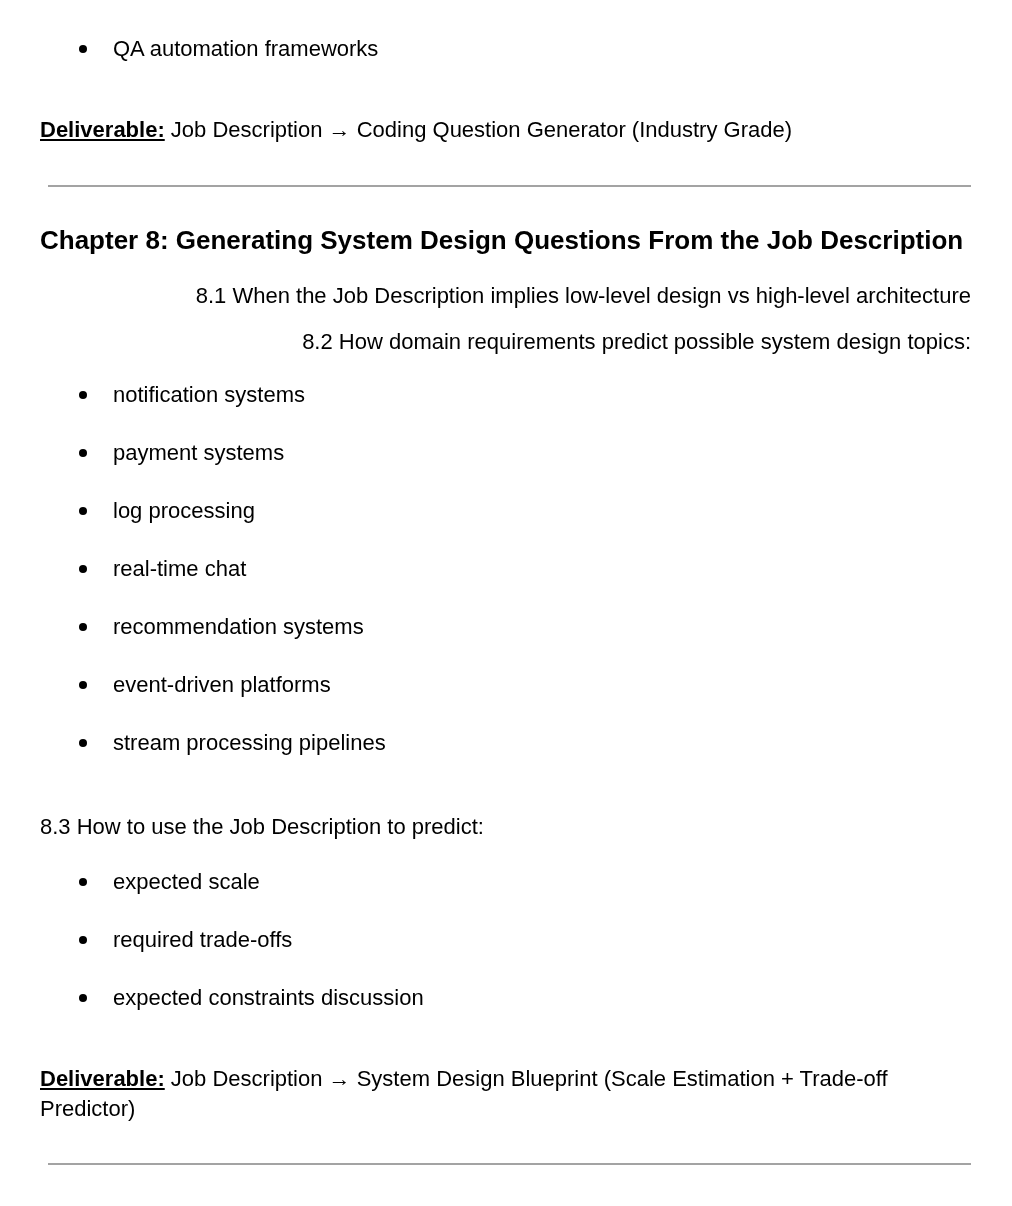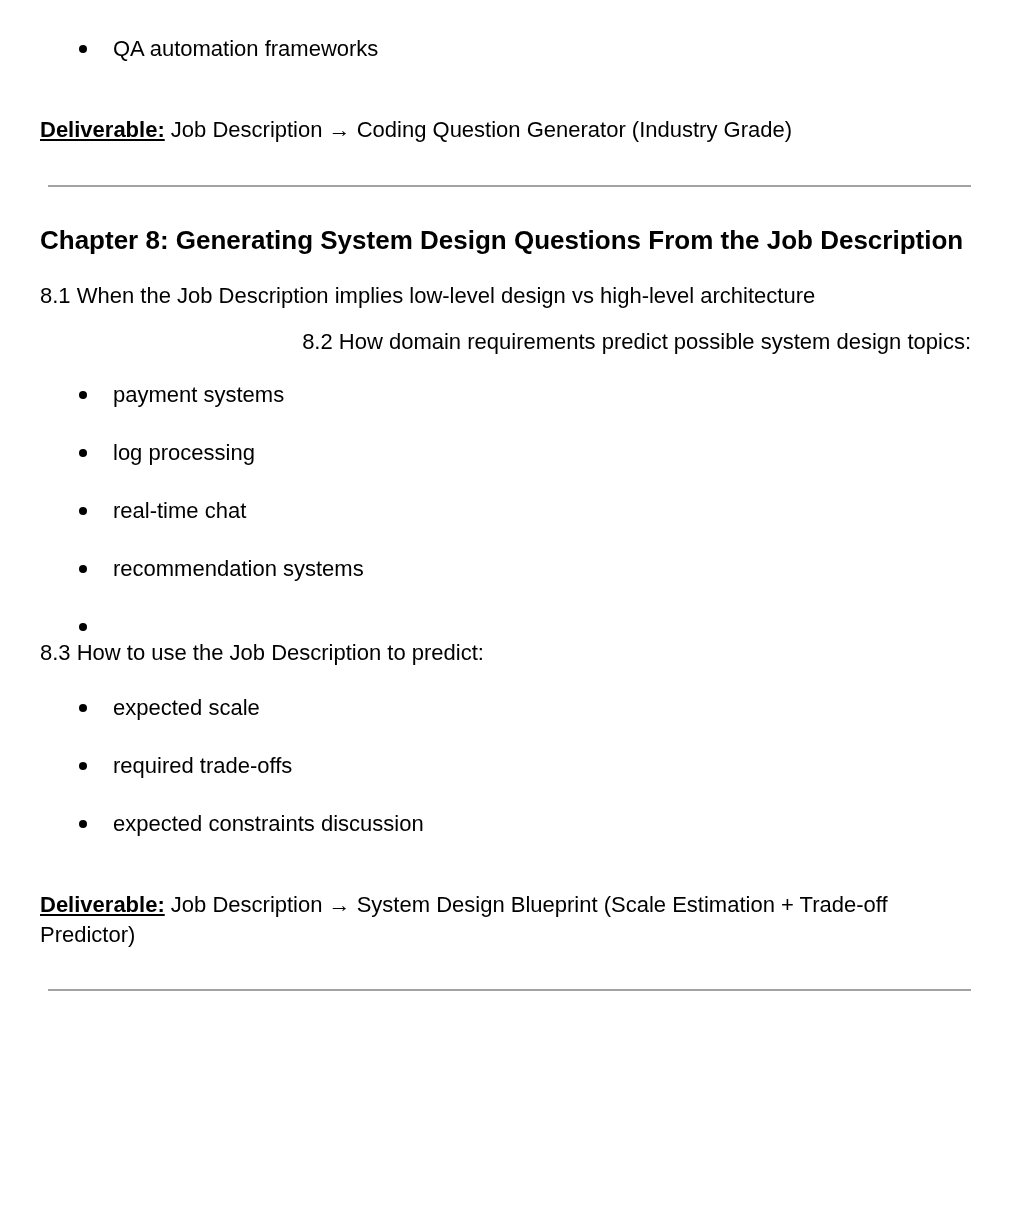--- a/index.html
+++ b/index.html
@@ -57,21 +57,21 @@
     background: #a3a3a3;
   }
   .rule-1 { margin-top: 40px; }
   .chapter-heading {
     margin-top: 35px;
     font-size: 26px;
     line-height: 36px;
     font-weight: bold;
     white-space: nowrap;
   }
-  .section-8-1 { margin-top: 23px; }
+  .section-8-1 { margin-top: 23px; text-align: right; }
   .section-8-2 { margin-top: 16px; text-align: right; }
   .topics-list { margin-top: 23px; }
   .section-8-3 { margin-top: 54px; }
   .predict-list { margin-top: 25px; }
   .deliverable-2 { margin-top: 51px; max-width: 905px; }
   .rule-2 { margin-top: 39px; }
   strong { font-weight: bold; text-decoration: underline; }
 </style>
 </head>
 <body>
@@ -90,36 +90,45 @@
   <div class="rule rule-1"></div>
 
   <h1 class="chapter-heading">Chapter 8: Generating System Design Questions From the Job Description</h1>
 
   <p class="section-8-1">8.1 When the Job Description implies low-level design vs high-level architecture</p>
   <p class="section-8-2 pre"> 8.2 How domain requirements predict possible system design topics:</p>
 
   <ul class="topics-list">
     <li>
       <span class="bullet-dot"></span>
+      <span>notification systems</span>
+    </li>
+    <li>
+      <span class="bullet-dot"></span>
       <span>payment systems</span>
     </li>
     <li>
       <span class="bullet-dot"></span>
       <span>log processing</span>
     </li>
     <li>
       <span class="bullet-dot"></span>
       <span>real-time chat</span>
     </li>
     <li>
       <span class="bullet-dot"></span>
       <span>recommendation systems</span>
     </li>
     <li>
       <span class="bullet-dot"></span>
+      <span>event-driven platforms</span>
+    </li>
+    <li>
+      <span class="bullet-dot"></span>
+      <span>stream processing pipelines</span>
     </li>
   </ul>
 
   <p class="section-8-3">8.3 How to use the Job Description to predict:</p>
 
   <ul class="predict-list">
     <li>
       <span class="bullet-dot"></span>
       <span>expected scale</span>
     </li>

